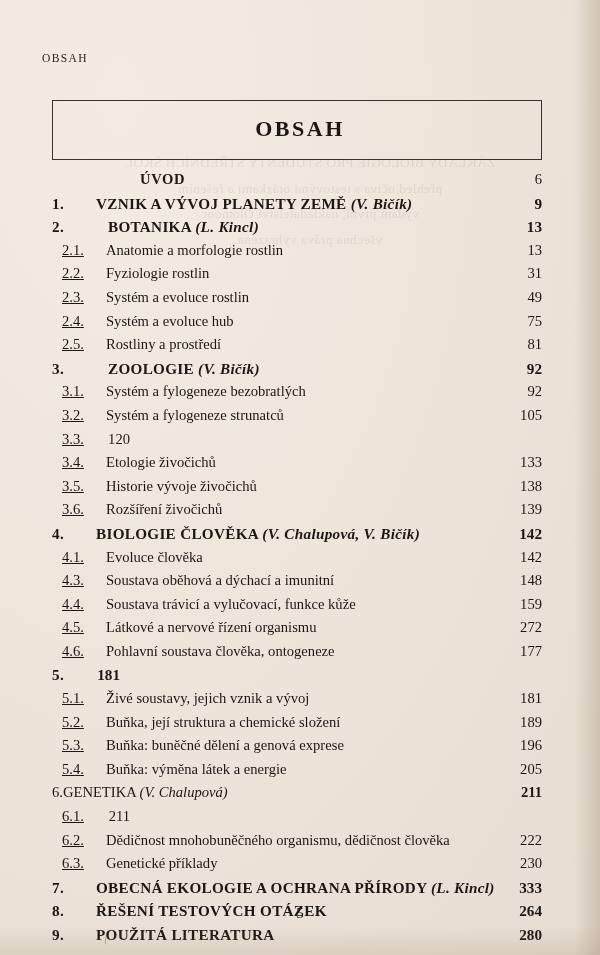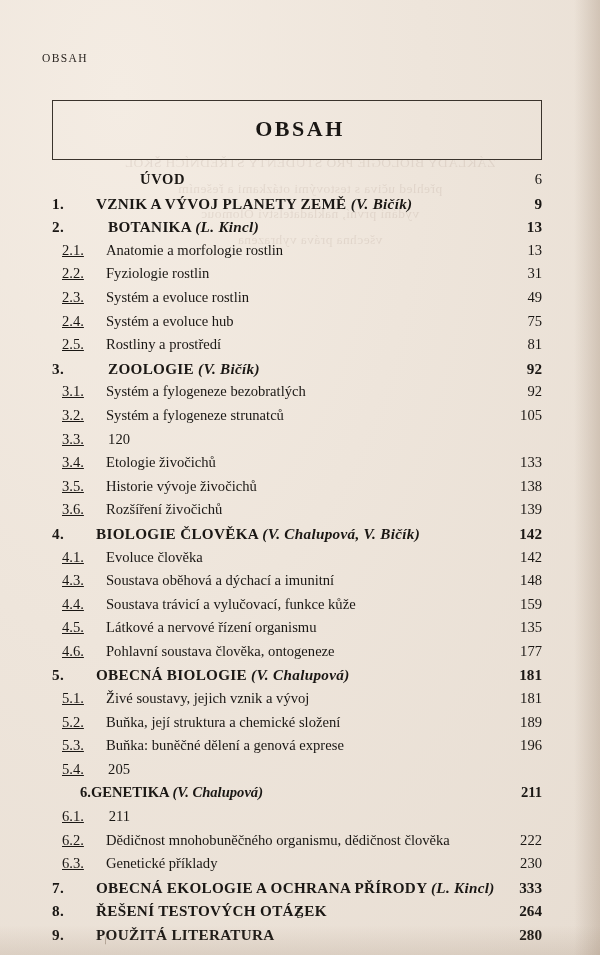--- a/index.html
+++ b/index.html
@@ -162,22 +162,21 @@
   }
   .lvl-intro .page-no {
     font-weight: normal;
   }
   .lvl-flush .num {
     width: 0;
     flex: 0 0 0;
   }
   .lvl-flush .label {
     padding-left: 0;
-    font-weight: bold;
-    margin-left: 28px;
+    font-weight: normal;
   }
   .lvl-flush .page-no {
     font-weight: bold;
   }
 
   .folio {
     position: absolute;
     left: 0;
     right: 0;
     top: 905px;
@@ -299,49 +298,49 @@
         <span class="page-no">148</span>
       </div>
       <div class="row lvl-sub">
         <span class="num">4.4.</span>
         <span class="label"><span>Soustava trávicí a vylučovací, funkce kůže</span></span>
         <span class="page-no">159</span>
       </div>
       <div class="row lvl-sub">
         <span class="num">4.5.</span>
         <span class="label"><span>Látkové a nervové řízení organismu</span></span>
-        <span class="page-no">135</span>
+        <span class="page-no">272</span>
       </div>
       <div class="row lvl-sub">
         <span class="num">4.6.</span>
         <span class="label"><span>Pohlavní soustava člověka, ontogeneze</span></span>
         <span class="page-no">177</span>
       </div>
       <div class="row lvl-head">
         <span class="num">5.</span>
-        <span class="label"><span>OBECNÁ BIOLOGIE</span> <span class="author">(V. Chalupová)</span></span>
         <span class="page-no">181</span>
       </div>
       <div class="row lvl-sub">
         <span class="num">5.1.</span>
         <span class="label"><span>Živé soustavy, jejich vznik a vývoj</span></span>
         <span class="page-no">181</span>
       </div>
       <div class="row lvl-sub">
         <span class="num">5.2.</span>
         <span class="label"><span>Buňka, její struktura a chemické složení</span></span>
         <span class="page-no">189</span>
       </div>
       <div class="row lvl-sub">
         <span class="num">5.3.</span>
         <span class="label"><span>Buňka: buněčné dělení a genová exprese</span></span>
         <span class="page-no">196</span>
       </div>
       <div class="row lvl-sub">
         <span class="num">5.4.</span>
+        <span class="label"><span>Buňka: výměna látek a energie</span></span>
         <span class="page-no">205</span>
       </div>
       <div class="row lvl-flush">
         <span class="num"></span>
         <span class="label"><span>6.GENETIKA</span> <span class="author">(V. Chalupová)</span></span>
         <span class="page-no">211</span>
       </div>
       <div class="row lvl-sub">
         <span class="num">6.1.</span>
         <span class="page-no">211</span>

